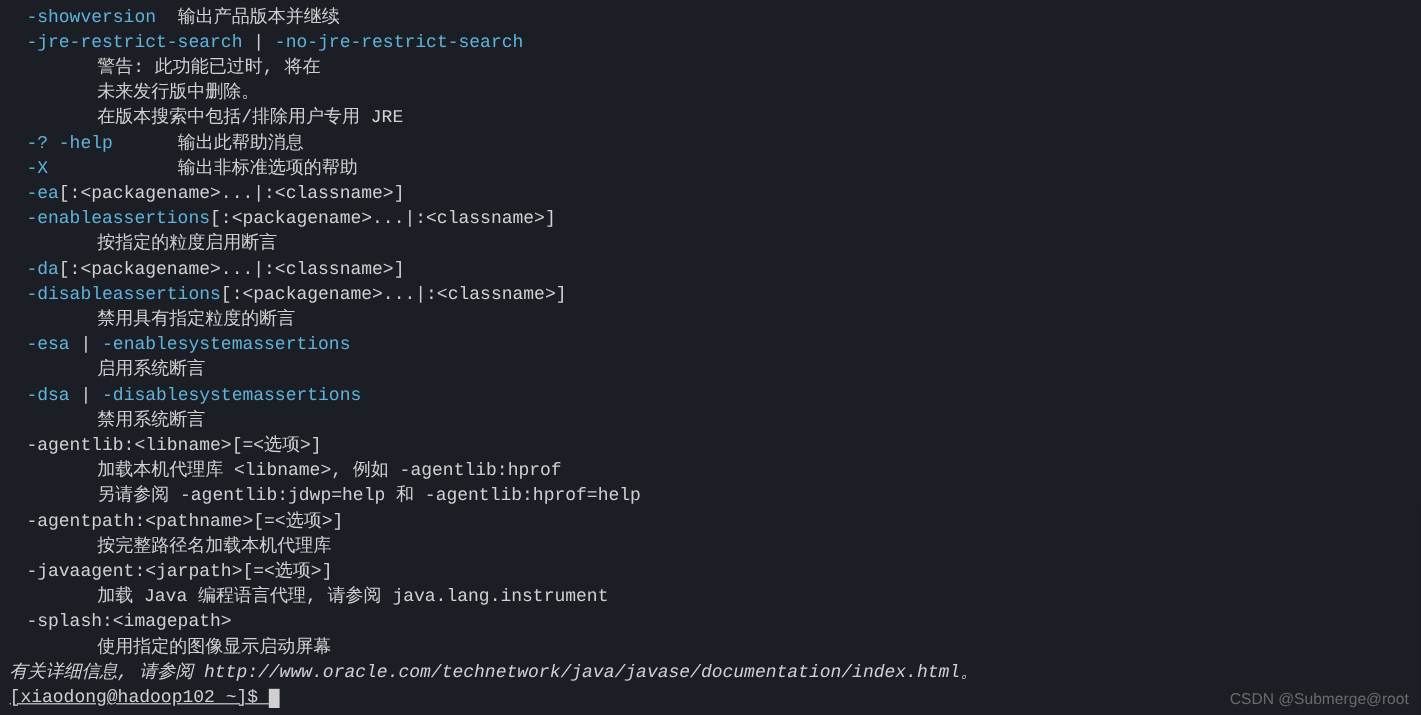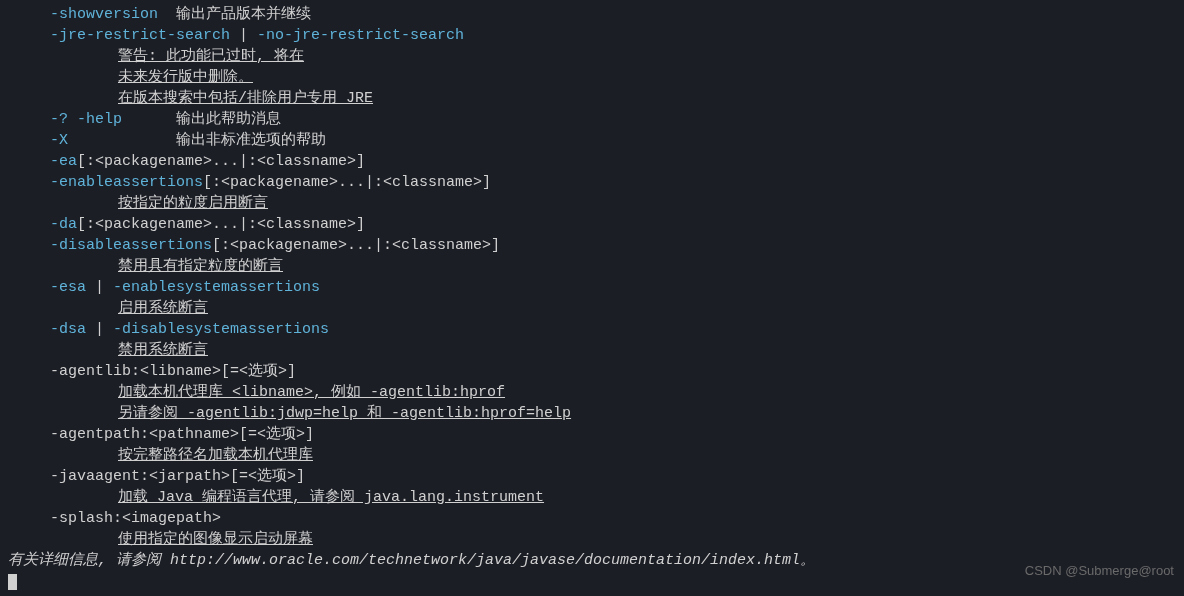--- a/index.html
+++ b/index.html
@@ -15,42 +15,42 @@
       overflow: hidden;
       position: relative;
     }
     .terminal {
       white-space: pre;
     }
     .line { display: block; }
     .opt { color: #5fb3d9; }
     .norm { color: #d0d0d0; }
     .indent0 { padding-left: 8px; font-style: italic; }
-    .indent1 { padding-left: 50px; }
-    .indent2 { padding-left: 118px; text-decoration: underline; }
+    .indent1 { padding-left: 22px; }
+    .indent2 { padding-left: 81px; }
     .prompt-line {
       color: #d0d0d0;
       padding-left: 8px;
       text-decoration: underline;
       text-decoration-color: #d0d0d0;
     }
     .cursor {
       display: inline-block;
       width: 9px;
       height: 16px;
       background: #d0d0d0;
       vertical-align: text-bottom;
     }
     .watermark {
       position: absolute;
-      bottom: 16px;
+      bottom: 4px;
       right: 10px;
       color: #6a6a6a;
       font-size: 13px;
       font-family: sans-serif;
     }
   </style>
 </head>
 <body>
 
 <div class="terminal" id="term"><div class="line indent1"><span class="opt">-showversion</span><span class="norm">  输出产品版本并继续</span></div><div class="line indent1"><span class="opt">-jre-restrict-search</span><span class="norm"> | </span><span class="opt">-no-jre-restrict-search</span></div><div class="line indent2"><span class="norm">警告: 此功能已过时, 将在</span></div><div class="line indent2"><span class="norm">未来发行版中删除。</span></div><div class="line indent2"><span class="norm">在版本搜索中包括/排除用户专用 JRE</span></div><div class="line indent1"><span class="opt">-? -help</span><span class="norm">      输出此帮助消息</span></div><div class="line indent1"><span class="opt">-X</span><span class="norm">            输出非标准选项的帮助</span></div><div class="line indent1"><span class="opt">-ea</span><span class="norm">[:&lt;packagename&gt;...|:&lt;classname&gt;]</span></div><div class="line indent1"><span class="opt">-enableassertions</span><span class="norm">[:&lt;packagename&gt;...|:&lt;classname&gt;]</span></div><div class="line indent2"><span class="norm">按指定的粒度启用断言</span></div><div class="line indent1"><span class="opt">-da</span><span class="norm">[:&lt;packagename&gt;...|:&lt;classname&gt;]</span></div><div class="line indent1"><span class="opt">-disableassertions</span><span class="norm">[:&lt;packagename&gt;...|:&lt;classname&gt;]</span></div><div class="line indent2"><span class="norm">禁用具有指定粒度的断言</span></div><div class="line indent1"><span class="opt">-esa</span><span class="norm"> | </span><span class="opt">-enablesystemassertions</span></div><div class="line indent2"><span class="norm">启用系统断言</span></div><div class="line indent1"><span class="opt">-dsa</span><span class="norm"> | </span><span class="opt">-disablesystemassertions</span></div><div class="line indent2"><span class="norm">禁用系统断言</span></div><div class="line indent1"><span class="norm">-agentlib:&lt;libname&gt;[=&lt;选项&gt;]</span></div><div class="line indent2"><span class="norm">加载本机代理库 &lt;libname&gt;, 例如 -agentlib:hprof</span></div><div class="line indent2"><span class="norm">另请参阅 -agentlib:jdwp=help 和 -agentlib:hprof=help</span></div><div class="line indent1"><span class="norm">-agentpath:&lt;pathname&gt;[=&lt;选项&gt;]</span></div><div class="line indent2"><span class="norm">按完整路径名加载本机代理库</span></div><div class="line indent1"><span class="norm">-javaagent:&lt;jarpath&gt;[=&lt;选项&gt;]</span></div><div class="line indent2"><span class="norm">加载 Java 编程语言代理, 请参阅 java.lang.instrument</span></div><div class="line indent1"><span class="norm">-splash:&lt;imagepath&gt;</span></div><div class="line indent2"><span class="norm">使用指定的图像显示启动屏幕</span></div><div class="line indent0"><span class="norm">有关详细信息, 请参阅 http://www.oracle.com/technetwork/java/javase/documentation/index.html。</span></div></div>
-<div class="prompt-line"><span class="cursor"></span></div>
+<div class="prompt-line"><span>[xiaodong@hadoop102 ~]$ </span><span class="cursor"></span></div>
 <div class="watermark">CSDN @Submerge@root</div>
 
 </body></html>

